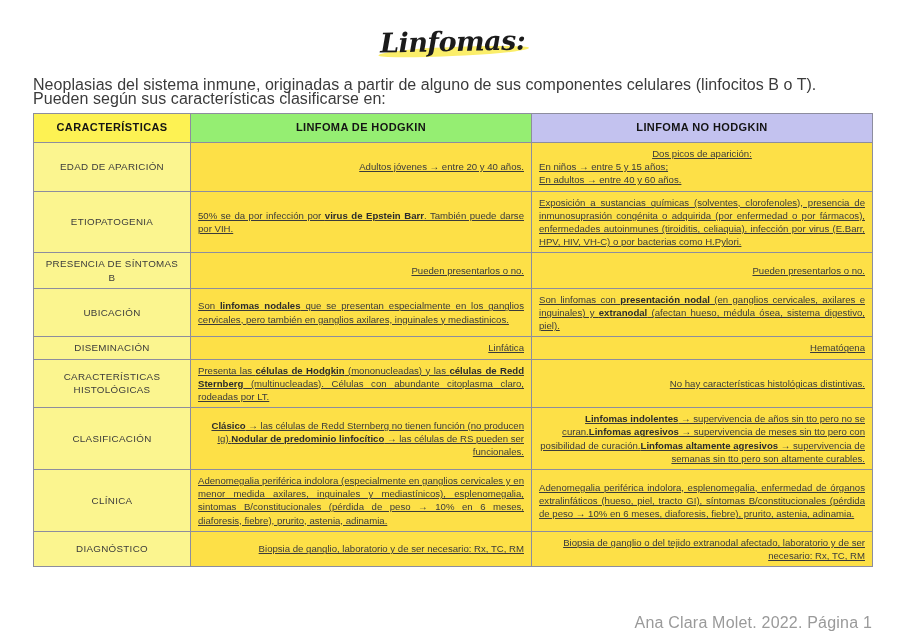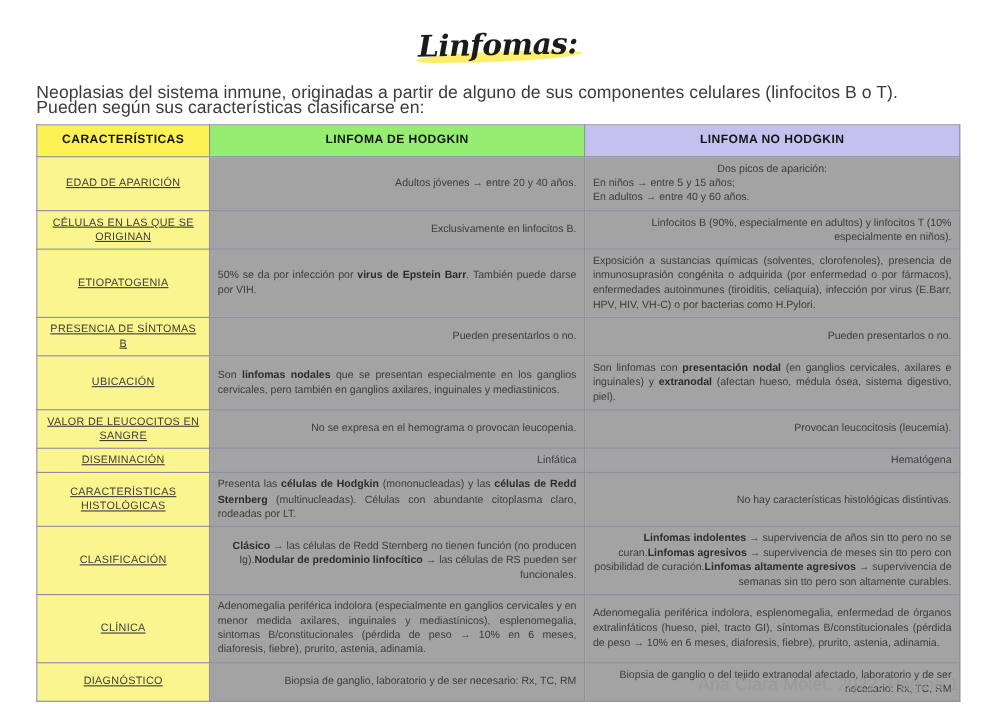--- a/index.html
+++ b/index.html
@@ -101,24 +101,23 @@
 
   
   td.char {
     background: #fbf58f;
     text-align: center;
     font-weight: bold;
     font-size: 9.8px;
     letter-spacing: 0.3px;
     color: #141414;
     line-height: 14px;
-    text-decoration: underline;
-  }
-
-  td.body { background: #a3a3a3; }
+  }
+
+  td.body { background: #fde047; text-decoration: underline; }
   td.center  { text-align: right; }
   td.justify { text-align: justify; }
   td.justify > .line { display: block; }
 
   b, strong { font-weight: bold; color: #2c2c2c; }
 
   
   .footer {
     position: absolute;
     right: 33px;
@@ -159,45 +158,35 @@
         <tr>
           <td class="char">EDAD DE APARICIÓN</td>
           <td class="body center">Adultos jóvenes → entre 20 y 40 años.</td>
           <td class="body justify">
             <span class="line" style="text-align: center;">Dos picos de aparición:</span>
             <span class="line">En niños → entre 5 y 15 años;</span>
             <span class="line">En adultos → entre 40 y 60 años.</span>
           </td>
         </tr>
         <tr>
-          <td class="char">CÉLULAS EN LAS QUE SE ORIGINAN</td>
-          <td class="body center">Exclusivamente en linfocitos B.</td>
-          <td class="body center">Linfocitos B (90%, especialmente en adultos) y linfocitos T (10% especialmente en niños).</td>
-        </tr>
-        <tr>
           <td class="char">ETIOPATOGENIA</td>
           <td class="body justify"><span>50% se da por infección por </span><b>virus de Epstein Barr</b><span>. También puede darse por VIH.</span></td>
           <td class="body justify">Exposición a sustancias químicas (solventes, clorofenoles), presencia de inmunosuprasión congénita o adquirida (por enfermedad o por fármacos), enfermedades autoinmunes (tiroiditis, celiaquia), infección por virus (E.Barr, HPV, HIV, VH-C) o por bacterias como H.Pylori.</td>
         </tr>
         <tr>
           <td class="char">PRESENCIA DE SÍNTOMAS B</td>
           <td class="body center">Pueden presentarlos o no.</td>
           <td class="body center">Pueden presentarlos o no.</td>
         </tr>
         <tr>
           <td class="char">UBICACIÓN</td>
           <td class="body justify"><span>Son </span><b>linfomas nodales</b><span> que se presentan especialmente en los ganglios cervicales, pero también en ganglios axilares, inguinales y mediastinicos.</span></td>
           <td class="body justify"><span>Son linfomas con </span><b>presentación nodal</b><span> (en ganglios cervicales, axilares e inguinales) y </span><b>extranodal</b><span> (afectan hueso, médula ósea, sistema digestivo, piel).</span></td>
         </tr>
         <tr>
-          <td class="char">VALOR DE LEUCOCITOS EN SANGRE</td>
-          <td class="body center">No se expresa en el hemograma o provocan leucopenia.</td>
-          <td class="body center">Provocan leucocitosis (leucemia).</td>
-        </tr>
-        <tr>
           <td class="char">DISEMINACIÓN</td>
           <td class="body center">Linfática</td>
           <td class="body center">Hematógena</td>
         </tr>
         <tr>
           <td class="char">CARACTERÍSTICAS HISTOLÓGICAS</td>
           <td class="body justify"><span>Presenta las </span><b>células de Hodgkin</b><span> (mononucleadas) y las </span><b>células de Redd Sternberg</b><span> (multinucleadas). Células con abundante citoplasma claro, rodeadas por LT.</span></td>
           <td class="body center">No hay características histológicas distintivas.</td>
         </tr>
         <tr>

